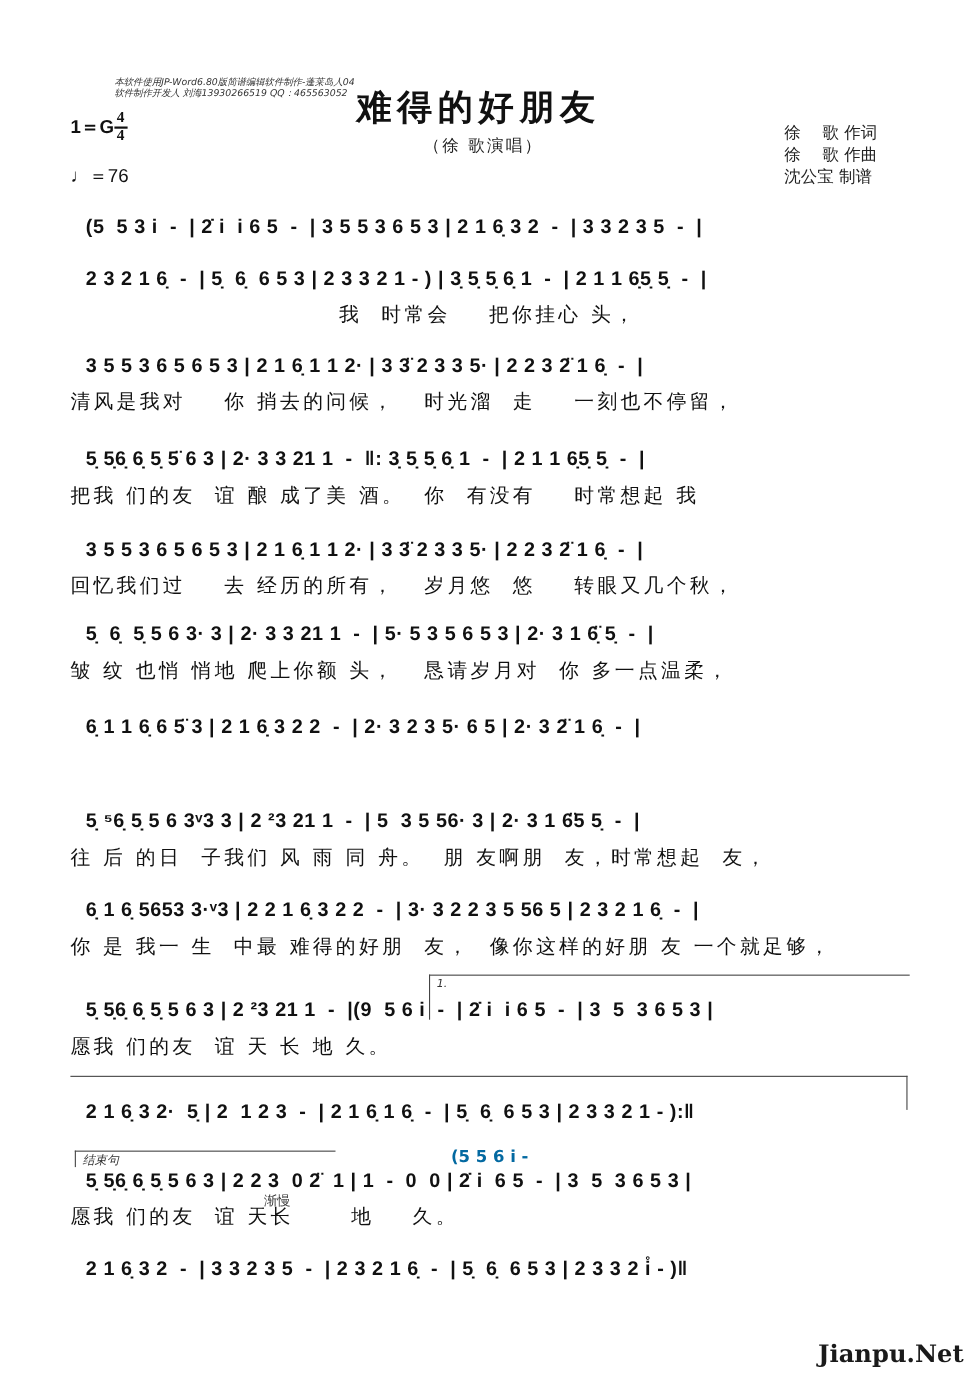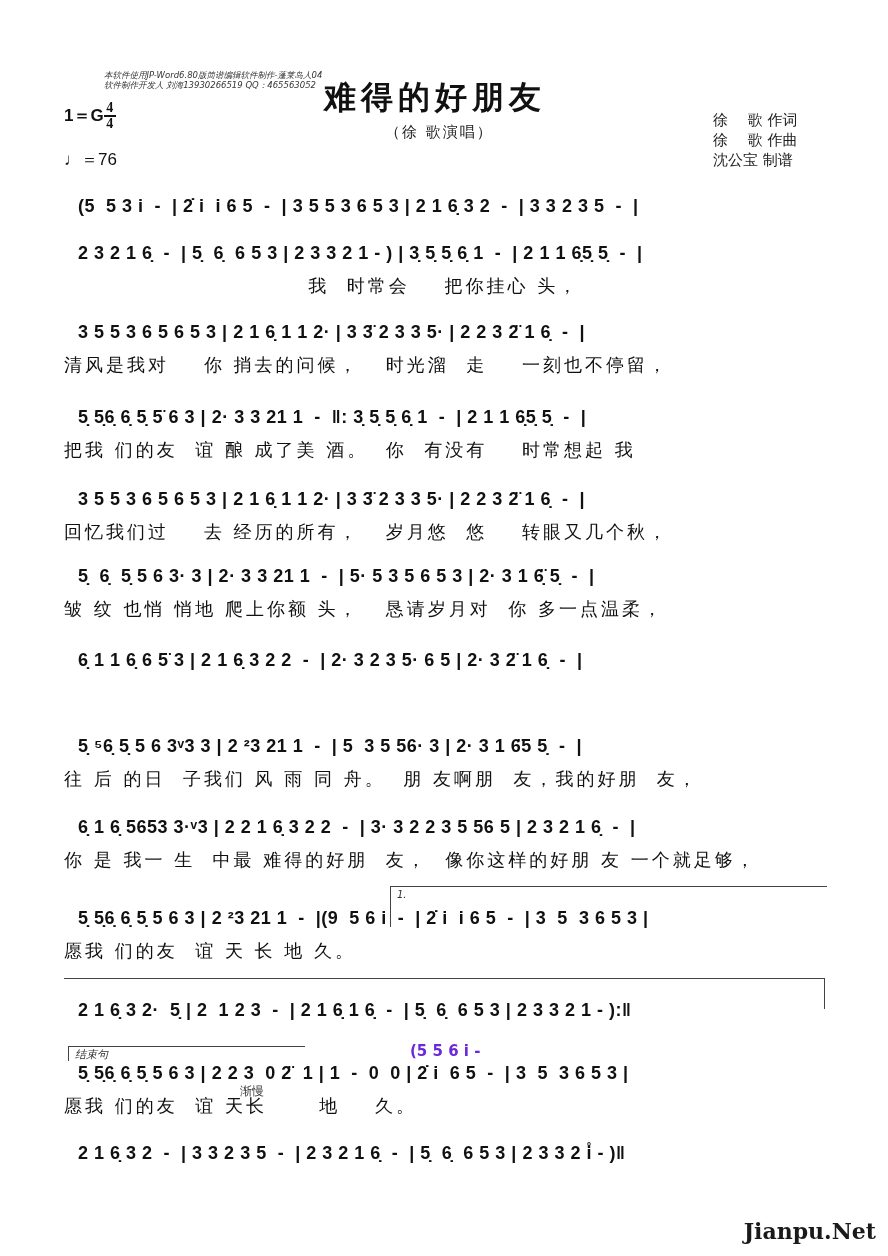--- a/index.html
+++ b/index.html
@@ -76,21 +76,21 @@
   <div class="notes">5̣  6̣  5̣ 5 6 3· 3 | 2· 3 3 21 1  -  | 5· 5 3 5 6 5 3 | 2· 3 1 6̣̈ 5̣  -  |</div>
   <div class="lyrics">皱 纹 也悄 悄地 爬上你额 头，   恳请岁月对  你 多一点温柔，</div>
 </div>
 
 <div class="system" style="top:647px">
   <div class="notes">6̣ 1 1 6̣ 6 5̈ 3 | 2 1 6̣ 3 2 2  -  | 2· 3 2 3 5· 6 5 | 2· 3 2̈ 1 6̣  -  |</div>
 </div>
 
 <div class="system" style="top:733px">
   <div class="notes">5̣ ⁵6̣ 5̣ 5 6 3ᵛ3 3 | 2 ²3 21 1  -  | 5  3 5 56· 3 | 2· 3 1 6̈5 5̣  -  |</div>
-  <div class="lyrics">往 后 的日  子我们 风 雨 同 舟。  朋 友啊朋  友，我的好朋  友，</div>
+  <div class="lyrics">往 后 的日  子我们 风 雨 同 舟。  朋 友啊朋  友，时常想起  友，</div>
 </div>
 
 <div class="system" style="top:814px">
   <div class="notes">6̣ 1 6̣ 5653 3·ᵛ3 | 2 2 1 6̣ 3 2 2  -  | 3· 3 2 2 3 5 56 5 | 2 3 2 1 6̣  -  |</div>
   <div class="lyrics">你 是 我一 生  中最 难得的好朋  友，  像你这样的好朋 友 一个就足够，</div>
 </div>
 
 <div class="volta left" style="left:390px; top:886px; width:436px;">
   <span class="volta-label">1.</span>
 </div>
@@ -103,21 +103,21 @@
 <div class="volta right" style="left:64px; top:978px; width:760px; height:30px;"></div>
 
 <div class="system" style="top:997px">
   <div class="notes">2 1 6̣ 3 2·  5̣ | 2  1 2 3  -  | 2 1 6̣ 1 6̣  -  | 5̣  6̣  6 5 3 | 2 3 3 2 1 - ):‖</div>
 </div>
 
 <div class="volta left" style="left:68px; top:1046px; width:236px; height:14px;">
   <span class="volta-label" style="top:0px; font-size:11px;">结束句</span>
 </div>
 <div class="annotation" style="left:240px; top:1044px;margin-top:39px;">渐慢</div>
-<div class="annotation" style="left:410px; top:1042px; font-size:15px; font-weight:bold; color:#6d28d9;">(5  5 6 i  -</div>
+<div class="annotation" style="left:410px; top:1042px; font-size:15px; font-weight:bold; color:#0369a1;">(5  5 6 i  -</div>
 
 <div class="system" style="top:1060px">
   <div class="notes">5̣ 5̣6̣ 6̣ 5̣ 5 6 3 | 2 2 3  0 2̈  1 | 1  -  0  0 | 2̇ i  6 5  -  | 3  5  3 6 5 3 |</div>
   <div class="lyrics">愿我 们的友  谊 天长      地    久。</div>
 </div>
 
 <div class="system" style="top:1140px">
   <div class="notes">2 1 6̣ 3 2  -  | 3 3 2 3 5  -  | 2 3 2 1 6̣  -  | 5̣  6̣  6 5 3 | 2 3 3 2 i̊ - )‖</div>
 </div>
 

